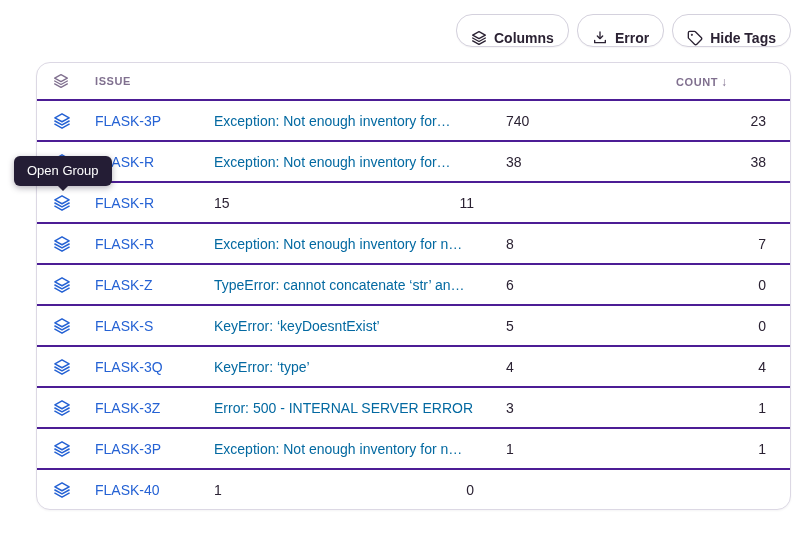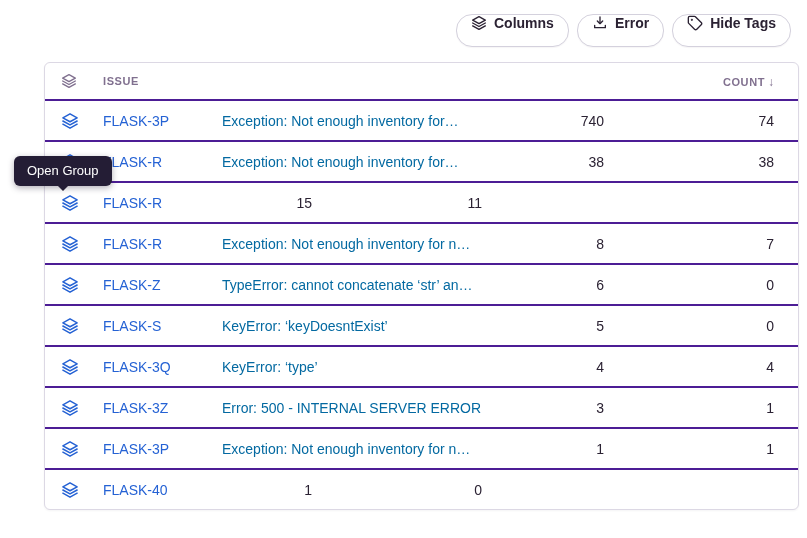--- a/index.html
+++ b/index.html
@@ -15,21 +15,21 @@
   
   .toolbar {
     position: absolute;
     top: 14px;
     right: 16px;
     display: flex;
     gap: 8px;
   }
   .btn {
     display: inline-flex;
-    align-items: flex-start;
+    align-items: flex-end;
     gap: 7px;
     height: 33px;
     padding: 0 14px;
     background: #fff;
     border: 1px solid #d4d1dd;
     border-radius: 16px;
     font-size: 14px;
     font-weight: 600;
     color: #2b2233;
     cursor: pointer;
@@ -39,39 +39,38 @@
   .btn svg { width: 16px; height: 16px; display: block; }
 
   
   .table-wrap {
     position: absolute;
     left: 36px;
     top: 62px;
     width: 755px;
     background: #fff;
     border: 1px solid #dcd8e4;
-    border-radius: 6px;
+    border-radius: 14px;
     box-shadow: 0 1px 2px rgba(43,34,51,0.05);
     overflow: hidden;
-    margin-left: 8px;
   }
   .thead, .trow {
     display: flex;
     align-items: center;
     padding: 0 24px 0 16px;
   }
   .thead { height: 36px; }
   .trow { height: 41px; border-top: 2px solid #4c1d95; }
 
   .icon-cell  { width: 42px; display: flex; align-items: center; }
   .icon-cell svg { width: 18px; height: 18px; display: block; }
   .thead .icon-cell svg { width: 16px; height: 16px; color: #80708f; }
   .issue-cell { width: 119px; font-size: 14px; font-weight: 500; color: #2562d4; text-decoration: none; white-space: nowrap; overflow: hidden; }
   .title-cell { flex: 1; font-size: 14px; color: #0369a1; white-space: nowrap; overflow: hidden; }
-  .count-cell { width: 90px; text-align: right; font-size: 14px; color: #2b2233; }
+  .count-cell { width: 90px; text-align: left; font-size: 14px; color: #2b2233; }
   .unique-cell{ width: 170px; text-align: right; font-size: 14px; color: #2b2233; }
 
   .thead .hlabel {
     font-size: 11px;
     font-weight: 700;
     letter-spacing: 0.6px;
     text-transform: uppercase;
     color: #80708f;
   }
   .thead .count-cell, .thead .unique-cell { cursor: pointer; }
@@ -158,21 +157,21 @@
         <span class="icon-cell">
           <svg viewBox="0 0 24 24" fill="none" stroke="currentColor" stroke-width="2" stroke-linejoin="round" stroke-linecap="round">
             <path d="M12 2.5 L21.5 7.75 12 13 2.5 7.75 Z"></path>
             <path d="M2.5 12 L12 17.25 21.5 12"></path>
             <path d="M2.5 16.25 L12 21.5 21.5 16.25"></path>
           </svg>
         </span>
         <a class="issue-cell">FLASK-3P</a>
         <span class="title-cell">Exception: Not enough inventory for…</span>
         <span class="count-cell">740</span>
-        <span class="unique-cell">74</span>
+        <span class="unique-cell">23</span>
       </div>
       <div class="trow">
         <span class="icon-cell">
           <svg viewBox="0 0 24 24" fill="none" stroke="currentColor" stroke-width="2" stroke-linejoin="round" stroke-linecap="round">
             <path d="M12 2.5 L21.5 7.75 12 13 2.5 7.75 Z"></path>
             <path d="M2.5 12 L12 17.25 21.5 12"></path>
             <path d="M2.5 16.25 L12 21.5 21.5 16.25"></path>
           </svg>
         </span>
         <a class="issue-cell">FLASK-R</a>

